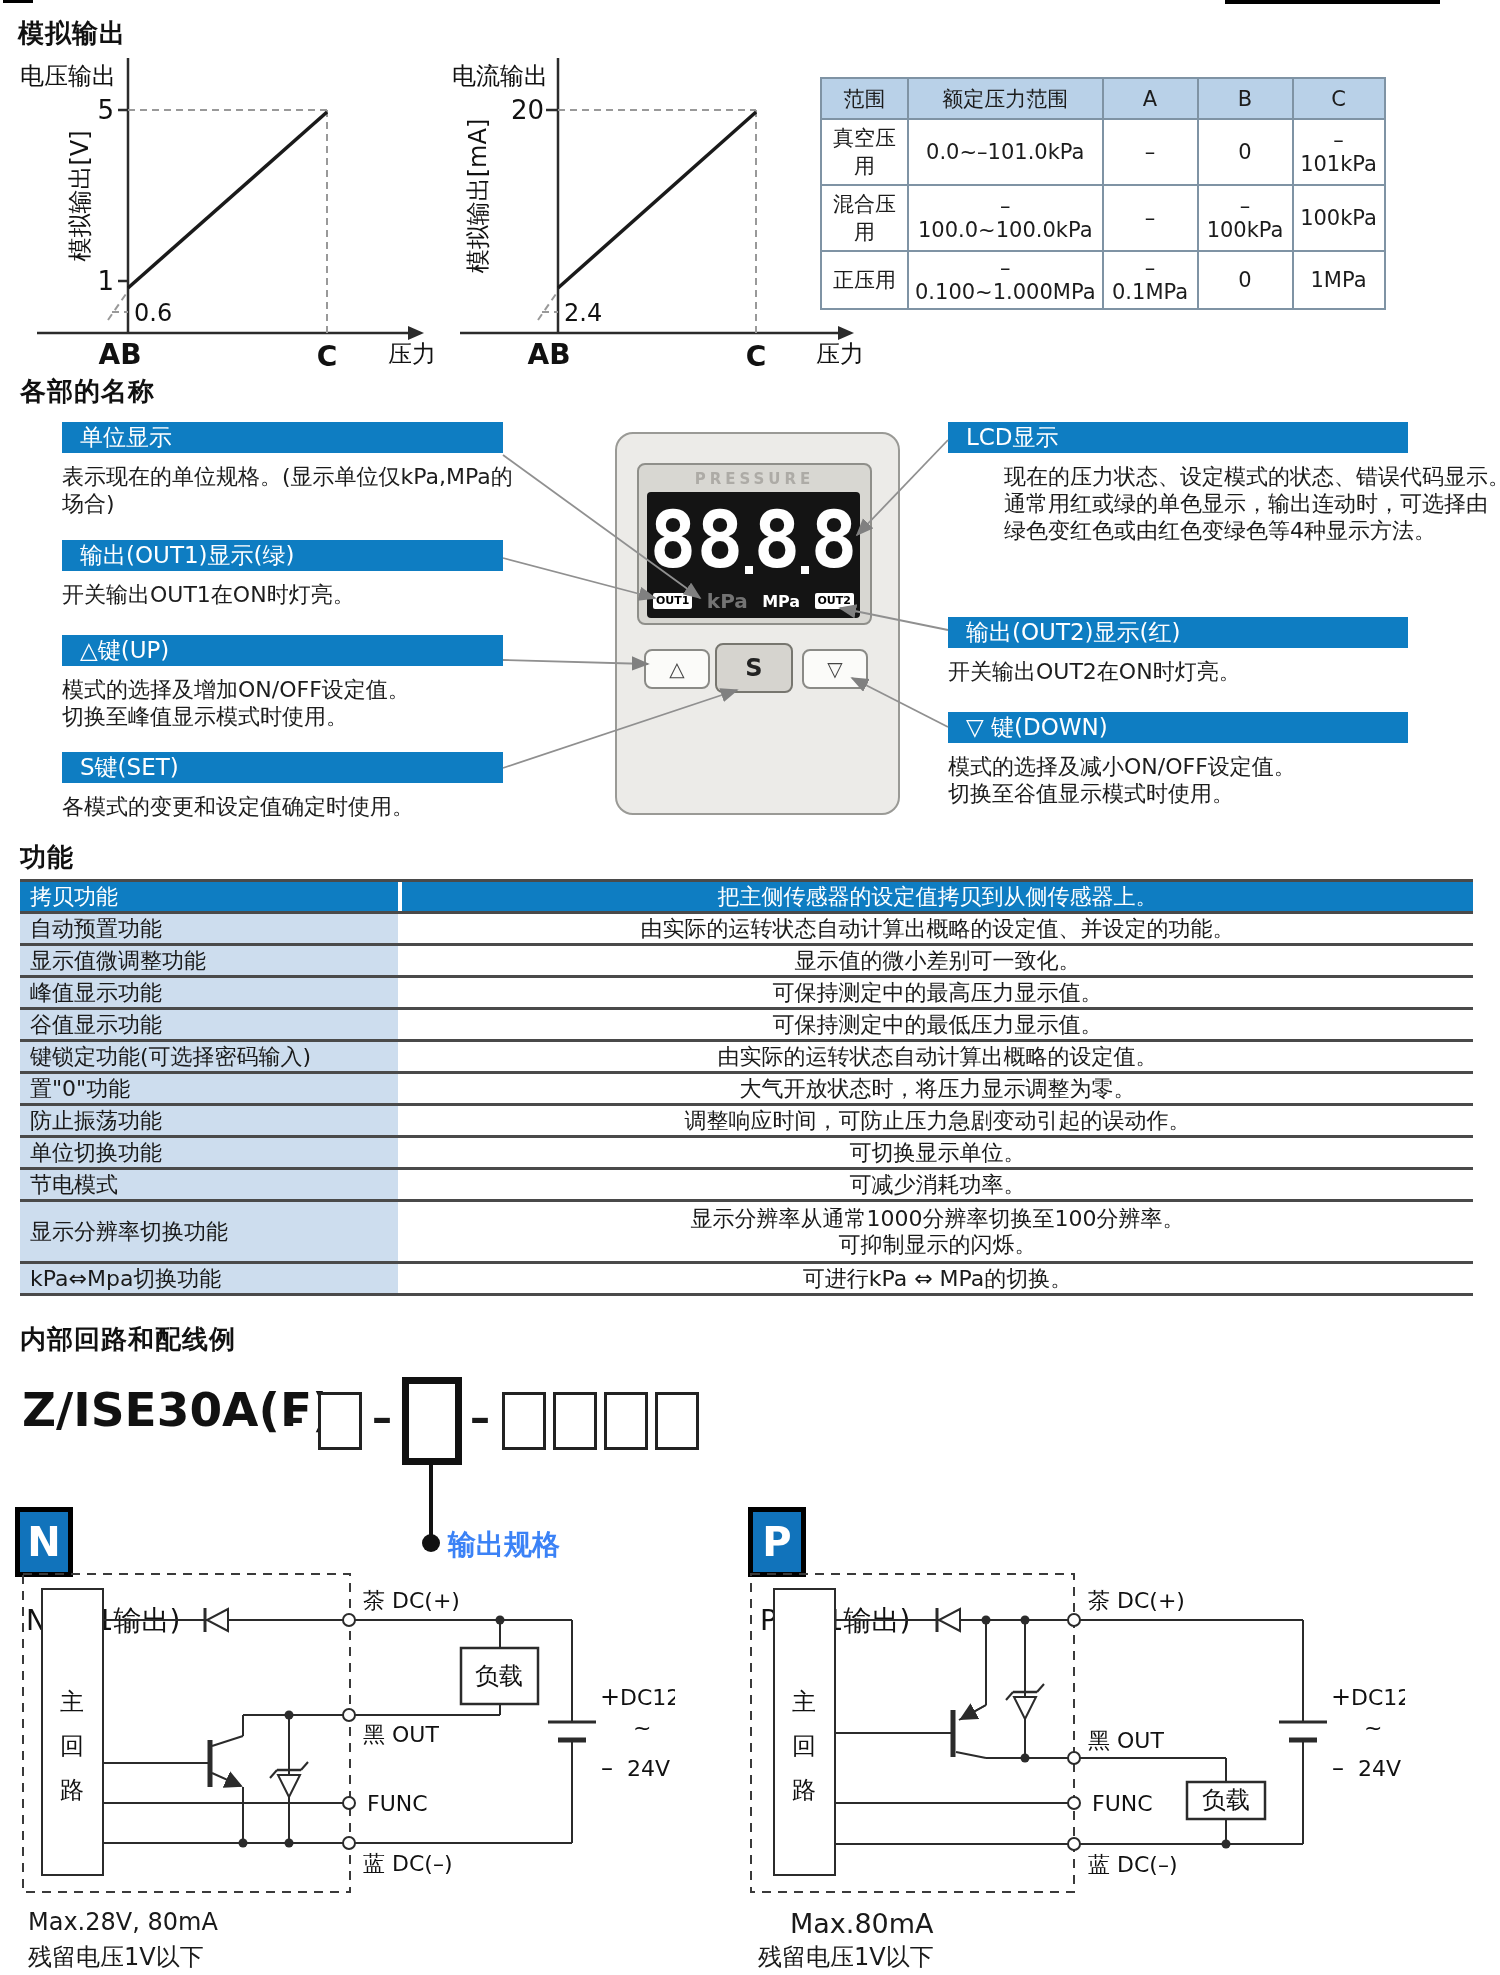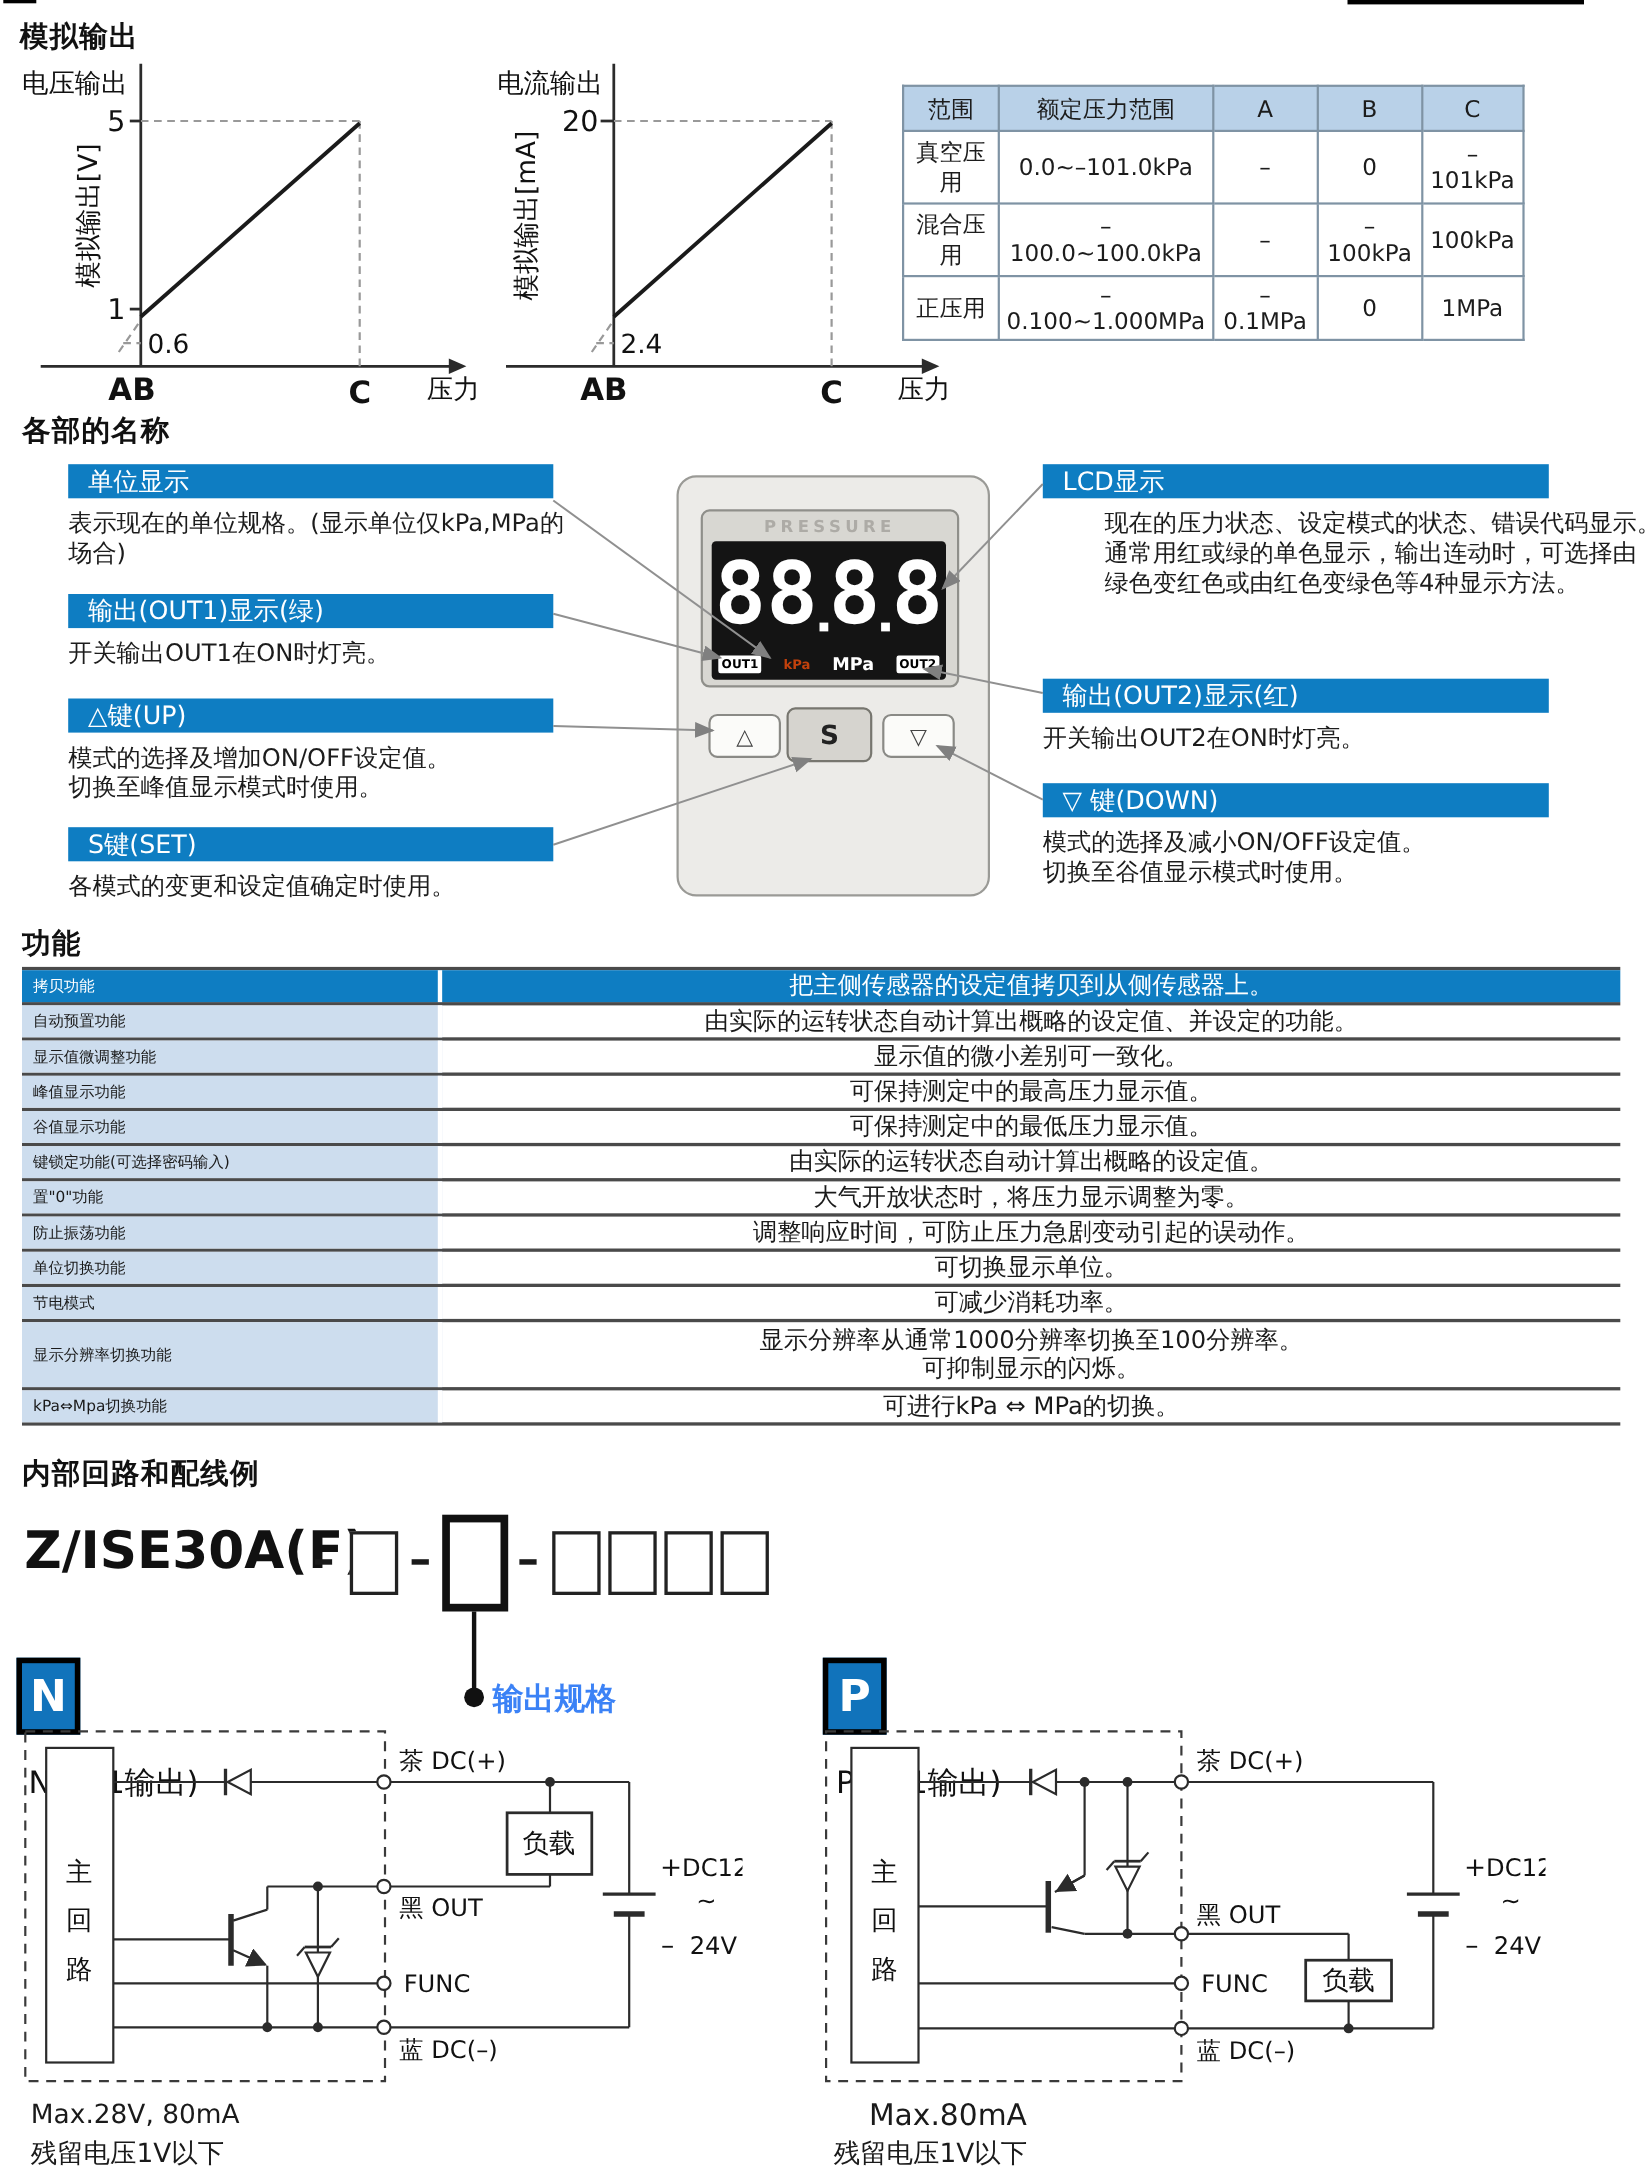--- a/index.html
+++ b/index.html
@@ -13,21 +13,21 @@
   svg{position:absolute;left:0;top:0;}
   .noevt{pointer-events:none;}
   
   table.rt{border-collapse:collapse;font-size:21px;color:#1c1c1c;}
   table.rt th,table.rt td{border:2px solid #7f93a4;text-align:center;padding:4px 6px;}
   table.rt th{background:#b9d1e8;font-weight:normal;height:31px;}
   table.rt td{height:30px;background:#fff;}
   
   .ftab{position:absolute;left:20px;top:879px;width:1453px;border-top:3px solid #4a4a4a;box-sizing:border-box;}
   .frow{display:flex;border-bottom:3px solid #4a4a4a;}
-  .fname{width:382px;background:#cdddee;font-size:14px;display:flex;align-items:center;
+  .fname{width:382px;background:#cdddee;font-size:22px;display:flex;align-items:center;
          padding-left:10px;border-right:4px solid #fff;box-sizing:border-box;}
   .fdesc{flex:1;display:flex;align-items:center;justify-content:center;font-size:22px;
          text-align:center;white-space:pre-line;line-height:26px;}
   .fhead .fname,.fhead .fdesc{background:#0e7dc2;color:#fff;}
   
   .btn{position:absolute;border-radius:8px;display:flex;align-items:center;justify-content:center;}
   .chip{background:#fff;color:#000;font-size:11px;font-weight:bold;height:16px;line-height:16px;
         padding:0 3px;border-radius:2px;}
   .sq{position:absolute;box-sizing:border-box;border:3px solid #222;background:#fff;}
 </style>
@@ -174,21 +174,21 @@
                     font-family:'DejaVu Sans Mono',monospace;font-weight:bold;font-size:78px;color:#fff;">
           <span>8</span>
             <span>8</span>
             <span style="width:8px;height:8px;background:#fff;align-self:flex-end;margin:0 1px 12px 1px;"></span>
             <span>8</span>
             <span style="width:8px;height:8px;background:#fff;align-self:flex-end;margin:0 1px 12px 1px;"></span>
             <span>8</span>
         </div>
         <div class="abs" style="left:6px;bottom:5px;width:201px;display:flex;align-items:center;justify-content:space-between;">
           <span class="chip">OUT1</span>
-          <span style="color:#c2410c;font-size:12px;font-weight:bold;">kPa</span>
+          <span style="color:#737373;font-size:20px;font-weight:bold;">kPa</span>
           <span style="color:#fff;font-size:16px;font-weight:bold;">MPa</span>
           <span class="chip">OUT2</span>
         </div>
       </div>
     </div>
     <div class="btn" style="left:27px;top:215px;width:62px;height:36px;background:#fbfbf9;border:2px solid #8a8a86;">
       <span style="font-size:20px;color:#444;">△</span>
     </div>
     <div class="btn" style="left:98px;top:209px;width:74px;height:46px;background:#d6d4cf;border:2px solid #77766f;">
       <span style="font-size:24px;font-weight:bold;color:#222;">S</span>

